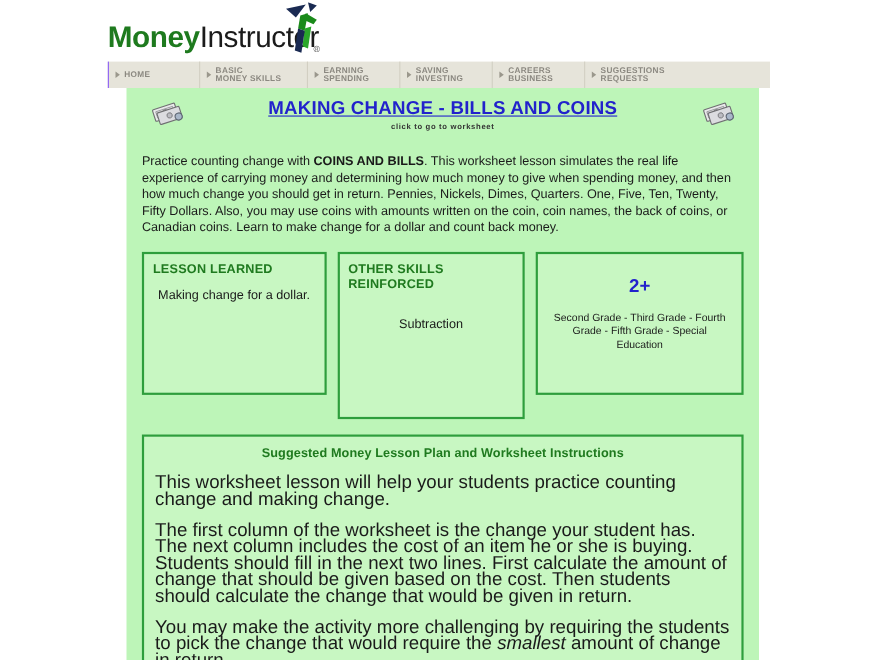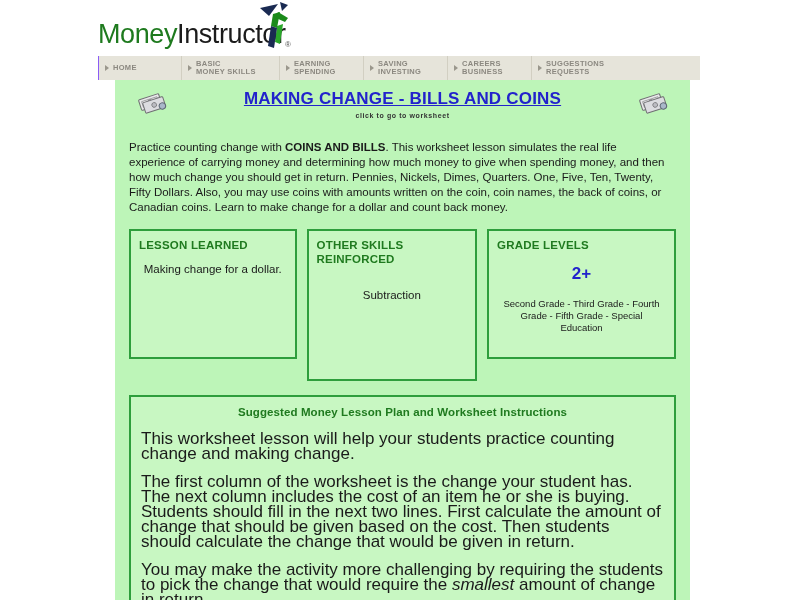--- a/index.html
+++ b/index.html
@@ -39,21 +39,21 @@
     height: 36px;
   }
   .logo-text {
     font-size: 27px;
     line-height: 27px;
     letter-spacing: -0.4px;
     white-space: nowrap;
   }
   .logo-money {
     color: #1e7a1e;
-    font-weight: normal;
+    font-weight: bold;
   }
   .logo-instructor {
     color: #1b1b1b;
     font-weight: normal;
   }
   .logo-dotcom {
     position: absolute;
     left: 131px;
     top: 43px;
     font-size: 11px;
@@ -367,21 +367,20 @@
           <p>Making change for a dollar.</p>
         </div>
       </div>
 
       <div class="box box-skills">
         <div class="box-title">OTHER SKILLS REINFORCED</div>
         <div class="box-body" style="margin-top:22px">Subtraction</div>
       </div>
 
       <div class="box box-grade">
-        <div class="box-title">GRADE LEVELS</div>
         <div class="grade-num">2+</div>
         <div class="grade-list">Second Grade - Third Grade - Fourth Grade - Fifth Grade - Special Education</div>
       </div>
 
     </div>
 
     <div class="plan-box">
       <div class="plan-title">Suggested Money Lesson Plan and Worksheet Instructions</div>
       <p class="plan-p">This worksheet lesson will help your students practice counting change and making change.</p>
       <p class="plan-p">The first column of the worksheet is the change your student has.  The next column includes the cost of an item he or she is buying. Students should fill in the next two lines.  First calculate the amount of change that should be given based on the cost.  Then students should calculate the change that would be given in return.</p>

